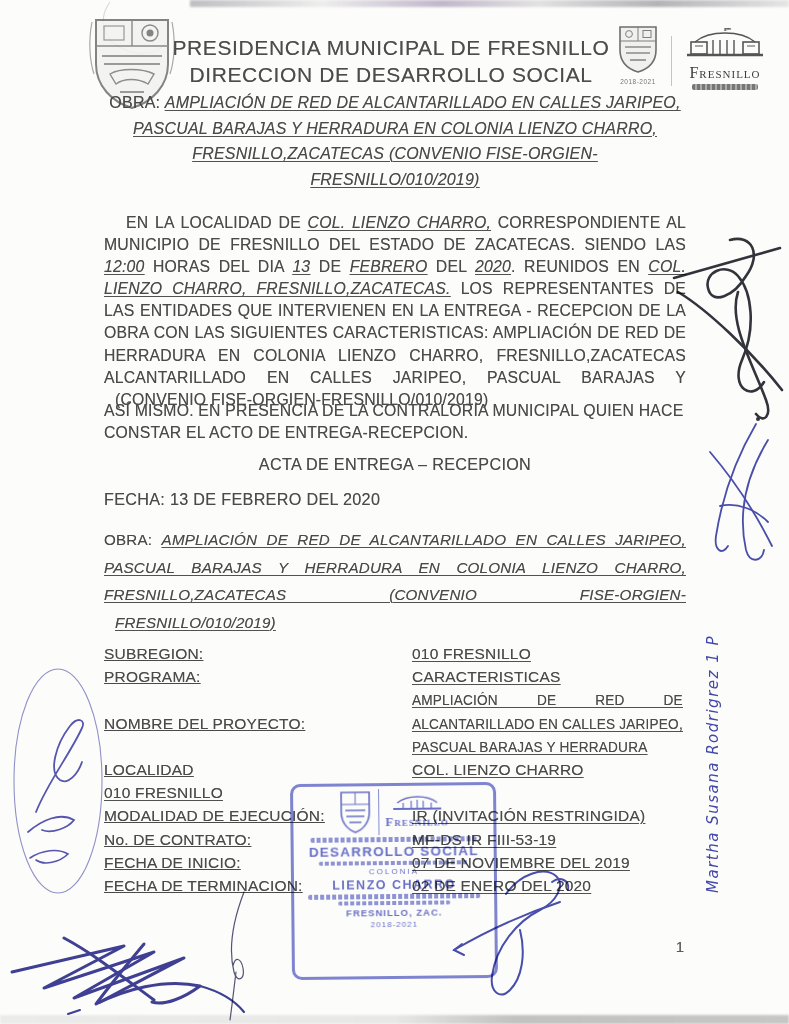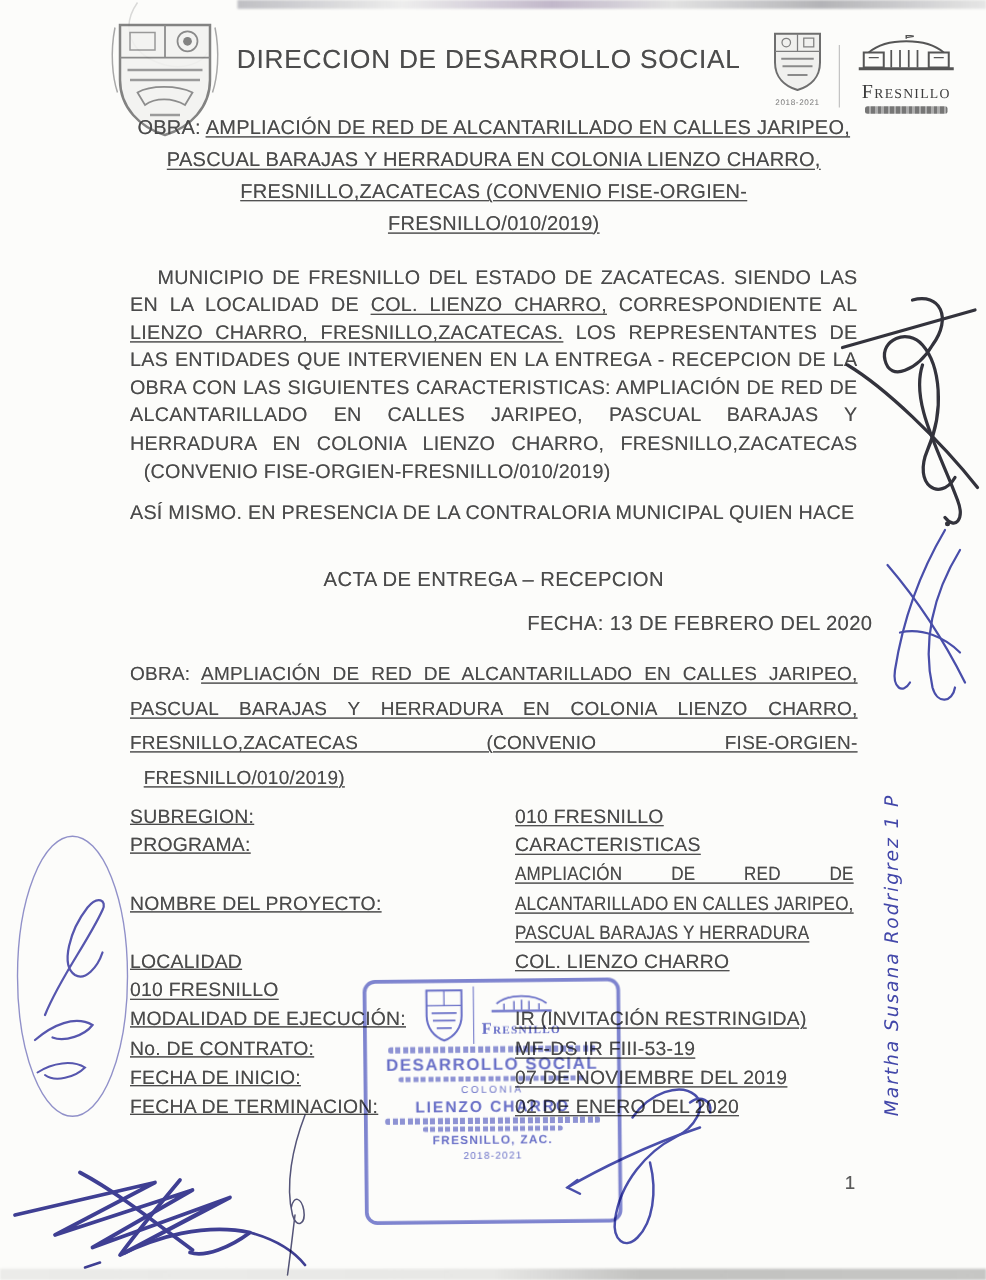--- a/index.html
+++ b/index.html
@@ -3,21 +3,21 @@
 <meta charset="utf-8">
 <style>
   html,body{margin:0;padding:0;background:#9a9a9a;}
   .page{
     position:relative;width:789px;height:1024px;margin:0 auto;
     background:#fcfcfa;overflow:hidden;
     font-family:"Liberation Sans",sans-serif;
     color:#4a4a4a;
   }
   .doc-text{text-shadow:0 0 .5px rgba(70,70,70,.55);}
-  .u{text-decoration:underline;text-decoration-thickness:1.1px;text-underline-offset:2px;text-decoration-color:#515151;}
+  .u{text-decoration:underline;text-decoration-thickness:1.1px;text-underline-offset:2px;text-decoration-color:#515151;font-style:italic;}
   .abs{position:absolute;}
 
   
   .art-top{left:190px;top:0;width:599px;height:7px;
     background:linear-gradient(90deg,rgba(50,50,70,.30),rgba(50,50,70,.07) 22%,rgba(80,50,110,.34) 42%,rgba(40,40,55,.12) 58%,rgba(40,40,55,.34) 78%,rgba(40,40,55,.10));
     filter:blur(1px);}
   .art-bottom{left:0;top:1015px;width:789px;height:9px;
     background:linear-gradient(90deg,rgba(90,90,90,.10),rgba(90,90,90,.12) 50%,rgba(60,60,60,.30) 65%,rgba(60,60,60,.28));
     filter:blur(1px);}
   .art-curve{left:88px;top:0;width:110px;height:62px;opacity:.35;}
@@ -39,21 +39,21 @@
 
   
   .seg .line{white-space:nowrap;}
   .just .line{text-align:justify;text-align-last:justify;}
   .just .line:last-child{text-align-last:left;margin-left:11px;}
   .p1{left:104px;top:212px;width:582px;font-size:15.8px;line-height:22.1px;letter-spacing:.2px;}
   .p1 .line:first-child{padding-left:22px;}
   .p2{left:104px;top:400px;width:582px;font-size:15.8px;line-height:22.1px;letter-spacing:.2px;}
   .p2 .line{text-align:left;}
   .acta{left:104px;top:455px;width:582px;text-align:center;font-size:16.2px;letter-spacing:.3px;}
-  .fecha{left:116px;top:490px;width:582px;text-align:right;font-size:16.2px;letter-spacing:.3px;}
+  .fecha{left:104px;top:490px;width:582px;text-align:left;font-size:16.2px;letter-spacing:.3px;}
   .obra-p{left:104px;top:526px;width:582px;font-size:15.2px;line-height:27.5px;letter-spacing:.2px;}
 
   
   .fields{left:104px;top:642px;width:586px;font-size:15.5px;line-height:23.2px;letter-spacing:.2px;}
   .frow{display:flex;align-items:center;}
   .flabel{width:308px;flex:none;text-decoration:underline;}
   .fval{flex:1;}
   .fval .line{text-decoration:underline;text-decoration-thickness:1.1px;text-underline-offset:2px;text-decoration-color:#515151;white-space:nowrap;}
   .fval.multi{width:316px;transform:scaleX(.88);transform-origin:0 50%;}
   .fval.multi .line{text-align:justify;text-align-last:justify;}
@@ -102,20 +102,21 @@
     <rect x="18" y="14" width="20" height="14" fill="none" stroke="#888" stroke-width="1.2"></rect>
     <circle cx="64" cy="21" r="8" fill="none" stroke="#777" stroke-width="1.4"></circle>
     <circle cx="64" cy="21" r="3.5" fill="#6e6e6e"></circle>
     <path d="M16,44 L76,44 M18,52 L74,52" stroke="#8a8a8a" stroke-width="2"></path>
     <path d="M24,62 C34,56 56,56 68,62 L62,72 C52,66 38,66 30,72 Z" fill="none" stroke="#7a7a7a" stroke-width="1.4"></path>
     <path d="M34,80 L58,80" stroke="#8a8a8a" stroke-width="2"></path>
     <path d="M6,10 C2,30 4,50 8,62 M86,10 C90,30 88,50 84,62" fill="none" stroke="#9a9a9a" stroke-width="1.2"></path>
   </svg>
 
   <div class="abs titles doc-text">
+    <div class="t1">PRESIDENCIA MUNICIPAL DE FRESNILLO</div>
     <div class="t2">DIRECCION DE DESARROLLO SOCIAL</div>
   </div>
 
   <div class="abs crest">
     <svg width="44" height="50" viewBox="0 0 44 50">
       <path d="M4,3 L40,3 L40,26 C40,38 32,45 22,48 C12,45 4,38 4,26 Z" fill="#f0f0ee" stroke="#6e6e6e" stroke-width="1.6"></path>
       <path d="M4,17 L40,17 M22,3 L22,17" stroke="#7d7d7d" stroke-width="1"></path>
       <circle cx="13" cy="10" r="3.4" fill="none" stroke="#808080" stroke-width="1"></circle>
       <rect x="27" y="6.5" width="8" height="7" fill="none" stroke="#808080" stroke-width="1"></rect>
       <path d="M9,23 L35,23 M10,29 L34,29" stroke="#8a8a8a" stroke-width="1.6"></path>
@@ -141,31 +142,33 @@
   </div>
 
   <div class="abs obra-head seg doc-text">
       <div class="line"><span>OBRA: </span><span class="u">AMPLIACIÓN DE RED DE ALCANTARILLADO EN CALLES JARIPEO,</span></div>
       <div class="line"><span class="u">PASCUAL BARAJAS Y HERRADURA EN COLONIA LIENZO CHARRO,</span></div>
       <div class="line"><span class="u">FRESNILLO,ZACATECAS (CONVENIO FISE-ORGIEN-</span></div>
       <div class="line"><span class="u">FRESNILLO/010/2019)</span></div>
     </div>
 
   <div class="abs p1 seg just doc-text">
+      <div class="line"><span>EN LA LOCALIDAD DE </span><span class="u">COL. LIENZO CHARRO,</span><span> CORRESPONDIENTE AL</span></div>
       <div class="line"><span>MUNICIPIO DE FRESNILLO DEL ESTADO DE ZACATECAS. SIENDO LAS</span></div>
-      <div class="line"><span>EN LA LOCALIDAD DE </span><span class="u">COL. LIENZO CHARRO,</span><span> CORRESPONDIENTE AL</span></div>
+      <div class="line"><span class="u">12:00</span><span> HORAS DEL DIA </span><span class="u">13</span><span> DE </span><span class="u">FEBRERO</span><span> DEL </span><span class="u">2020</span><span>. REUNIDOS EN </span><span class="u">COL.</span></div>
       <div class="line"><span class="u">LIENZO CHARRO, FRESNILLO,ZACATECAS.</span><span> LOS REPRESENTANTES DE</span></div>
       <div class="line"><span>LAS ENTIDADES QUE INTERVIENEN EN LA ENTREGA - RECEPCION DE LA</span></div>
       <div class="line"><span>OBRA CON LAS SIGUIENTES CARACTERISTICAS: AMPLIACIÓN DE RED DE</span></div>
+      <div class="line"><span>HERRADURA EN COLONIA LIENZO CHARRO, FRESNILLO,ZACATECAS</span></div>
       <div class="line"><span>ALCANTARILLADO EN CALLES JARIPEO, PASCUAL BARAJAS Y</span></div>
-      <div class="line"><span>HERRADURA EN COLONIA LIENZO CHARRO, FRESNILLO,ZACATECAS</span></div>
       <div class="line"><span>(CONVENIO FISE-ORGIEN-FRESNILLO/010/2019)</span></div>
     </div>
   <div class="abs p2 seg doc-text">
       <div class="line"><span>ASÍ MISMO. EN PRESENCIA DE LA CONTRALORIA MUNICIPAL QUIEN HACE</span></div>
+      <div class="line"><span>CONSTAR EL ACTO DE ENTREGA-RECEPCION.</span></div>
     </div>
 
   <div class="abs acta doc-text">ACTA DE ENTREGA – RECEPCION</div>
   <div class="abs fecha doc-text">FECHA:  13 DE FEBRERO DEL 2020</div>
 
   <div class="abs obra-p seg just doc-text">
       <div class="line"><span>OBRA: </span><span class="u">AMPLIACIÓN DE RED DE ALCANTARILLADO EN CALLES JARIPEO,</span></div>
       <div class="line"><span class="u">PASCUAL BARAJAS Y HERRADURA EN COLONIA LIENZO CHARRO,</span></div>
       <div class="line"><span class="u">FRESNILLO,ZACATECAS (CONVENIO FISE-ORGIEN-</span></div>
       <div class="line"><span class="u">FRESNILLO/010/2019)</span></div>

